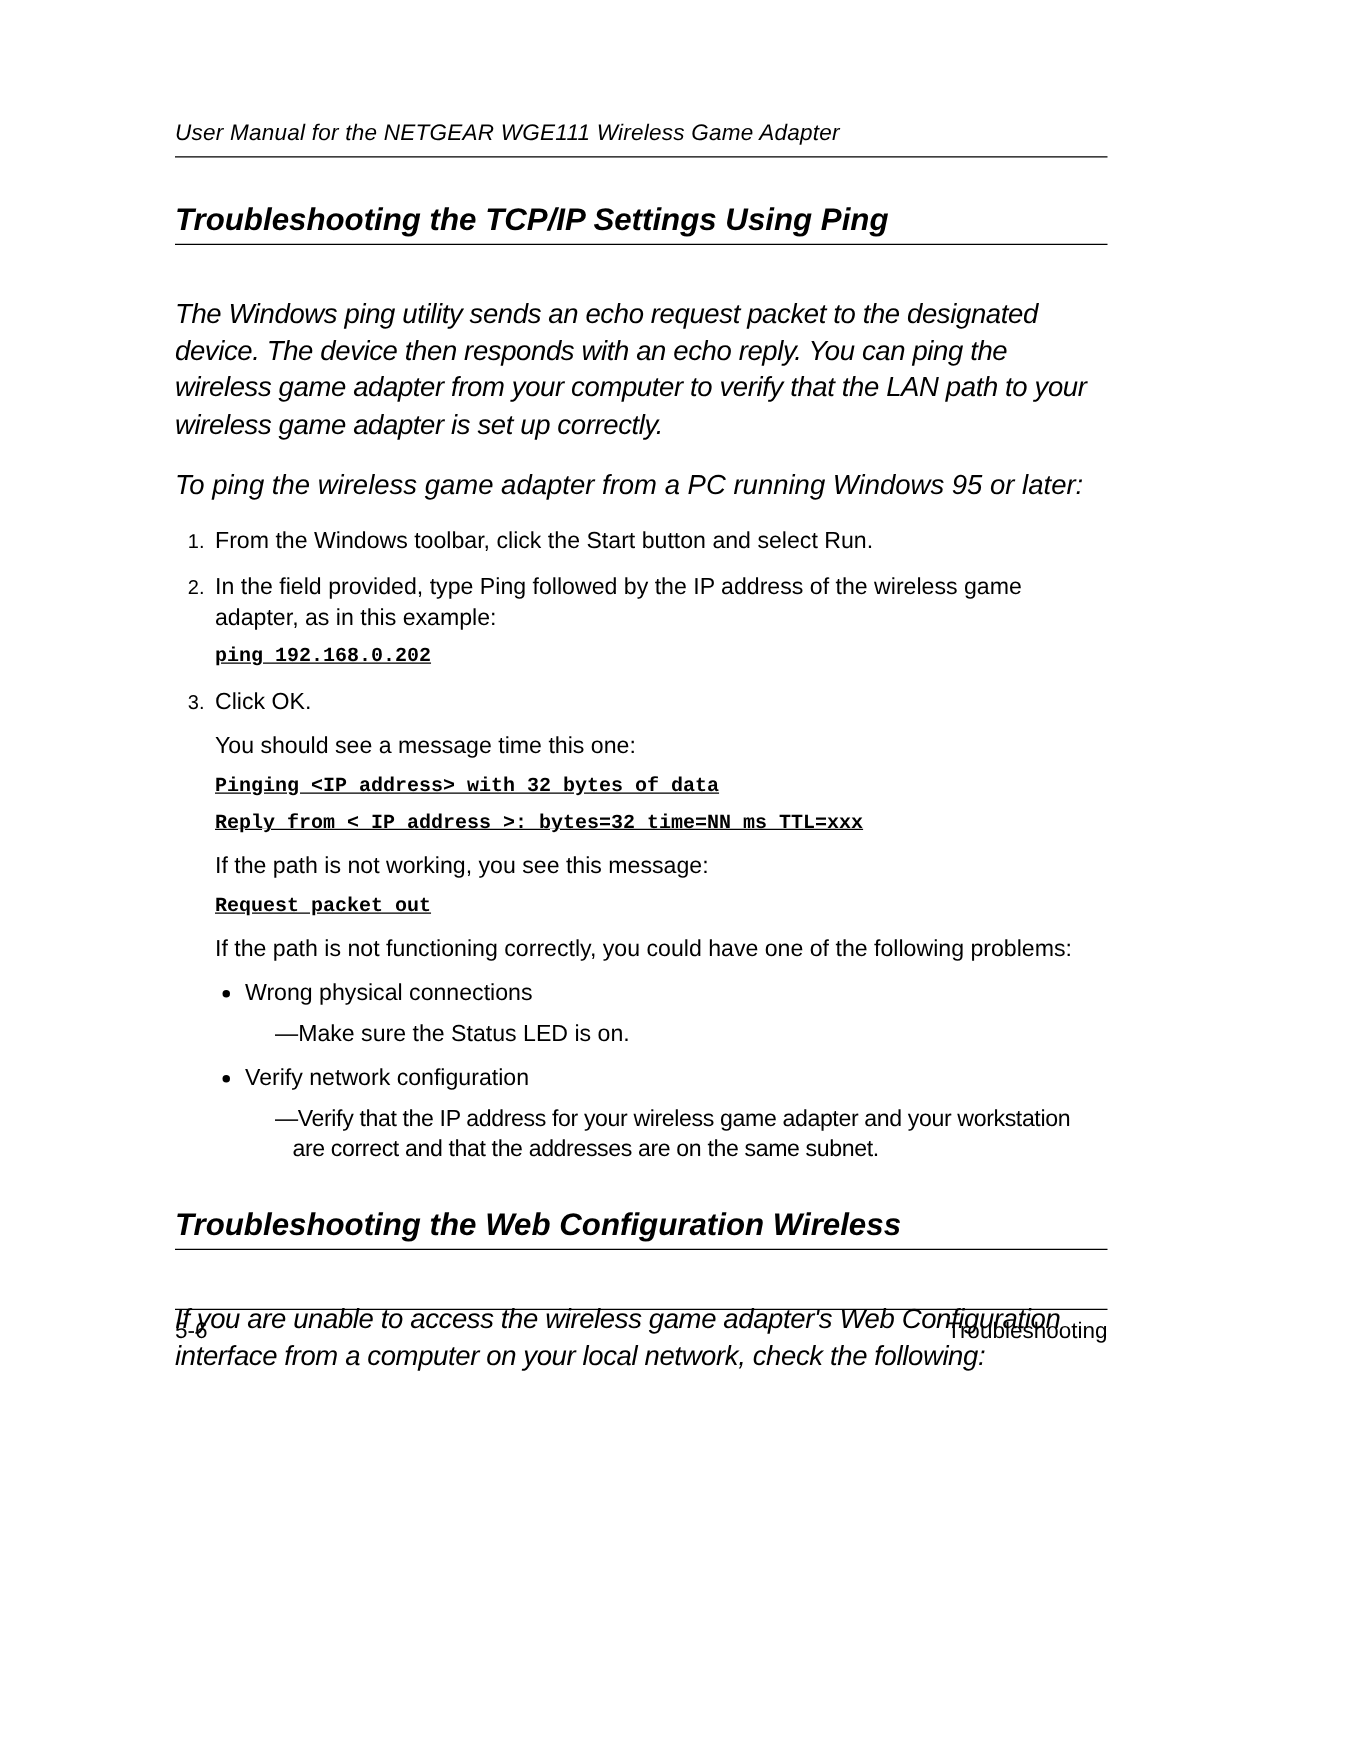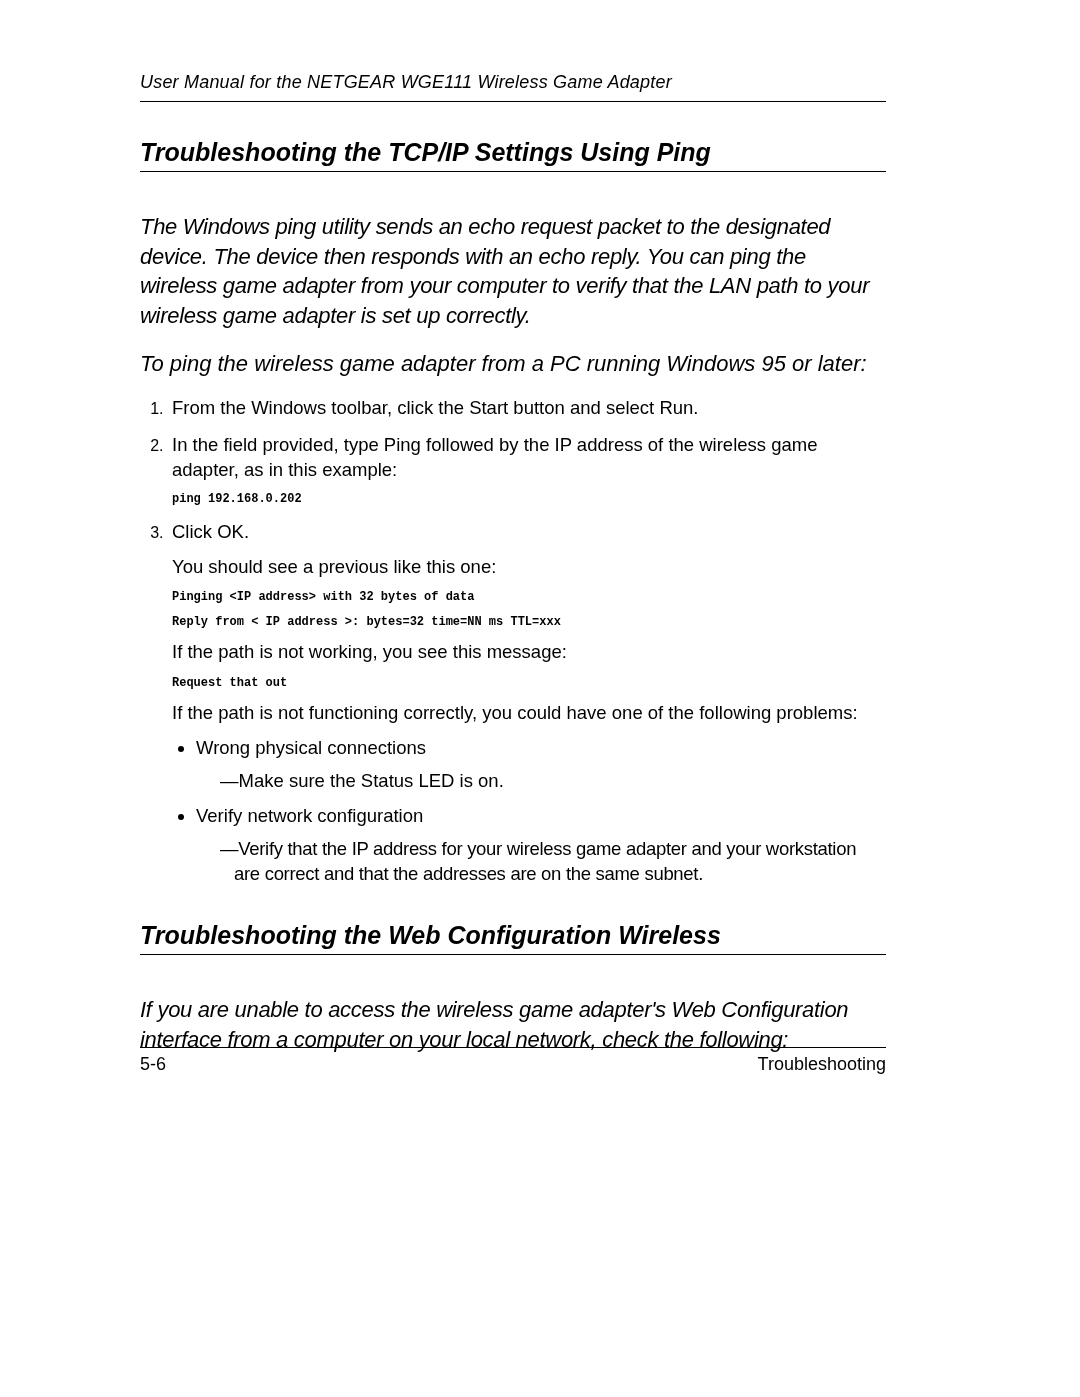--- a/index.html
+++ b/index.html
@@ -7,21 +7,21 @@
     padding: 0;
     background: #ffffff;
     font-family: Arial, Helvetica, sans-serif;
     color: #000000;
   }
   .page {
     width: 1026px;
     height: 1397px;
     position: relative;
     box-sizing: border-box;
-    padding: 72px 140px 0 140px;
+    padding: 96px 140px 0 140px;
   }
   .running-head {
     font-style: italic;
     font-size: 18px;
     letter-spacing: 0.2px;
     padding-bottom: 8px;
     border-bottom: 1.5px solid #000;
     margin-bottom: 36px;
   }
   h2.section-title {
@@ -49,23 +49,24 @@
     padding-left: 4px;
     margin-bottom: 12px;
     line-height: 1.35;
   }
   .li-num-small::marker {
     font-size: 16px;
   }
   .code {
     font-family: "Courier New", Courier, monospace;
     font-weight: bold;
-    font-size: 12px;
+    font-size: 16px;
     margin: 8px 0 8px 0;
     white-space: pre;
+    text-decoration: underline;
   }
   .subp {
     margin: 10px 0 10px 0;
   }
   ul.bullets {
     list-style: disc;
     margin: 10px 0 0 0;
     padding-left: 24px;
   }
   ul.bullets > li {
@@ -128,27 +129,27 @@
     <li class="li-num-small">From the Windows toolbar, click the Start button and select Run.</li>
 
     <li class="li-num-small">
       <span>In the field provided, type Ping followed by the IP address of the wireless game adapter, as in this example:</span>
       <div class="code">ping 192.168.0.202</div>
     </li>
 
     <li class="li-num-small">
       <span>Click OK.</span>
 
-      <div class="subp">You should see a previous like this one:</div>
+      <div class="subp">You should see a message time this one:</div>
       <div class="code">Pinging &lt;IP address&gt; with 32 bytes of data</div>
 
       <div class="code">Reply from &lt; IP address &gt;: bytes=32 time=NN ms TTL=xxx</div>
 
       <div class="subp">If the path is not working, you see this message:</div>
-      <div class="code">Request that out</div>
+      <div class="code">Request packet out</div>
 
       <div class="subp">If the path is not functioning correctly, you could have one of the following problems:</div>
 
       <ul class="bullets">
         <li>
           <span>Wrong physical connections</span>
           <div class="dash-item"><span>Make sure the Status LED is on.</span></div>
         </li>
         <li>
           <span>Verify network configuration</span>

